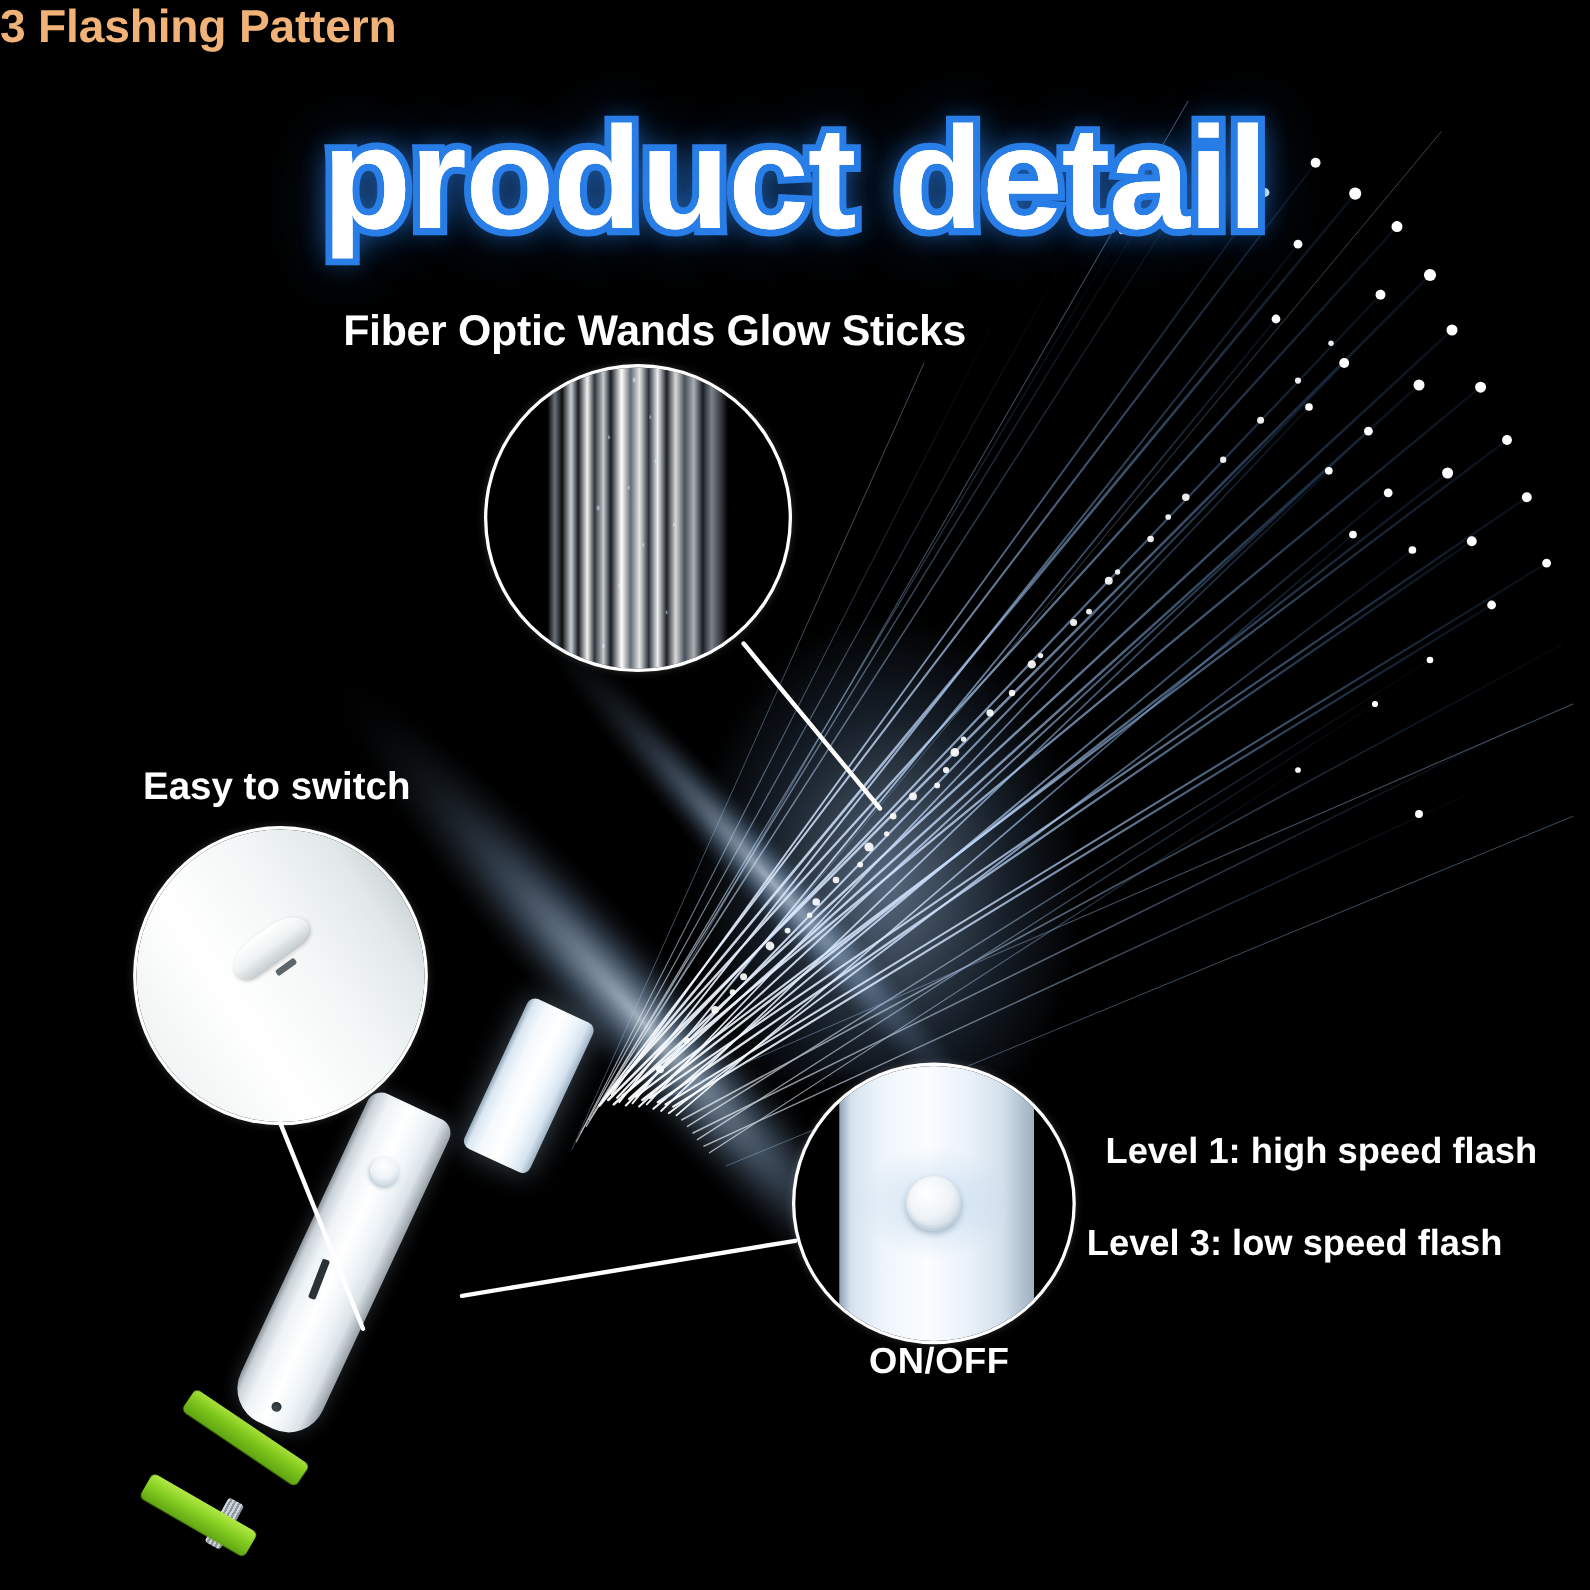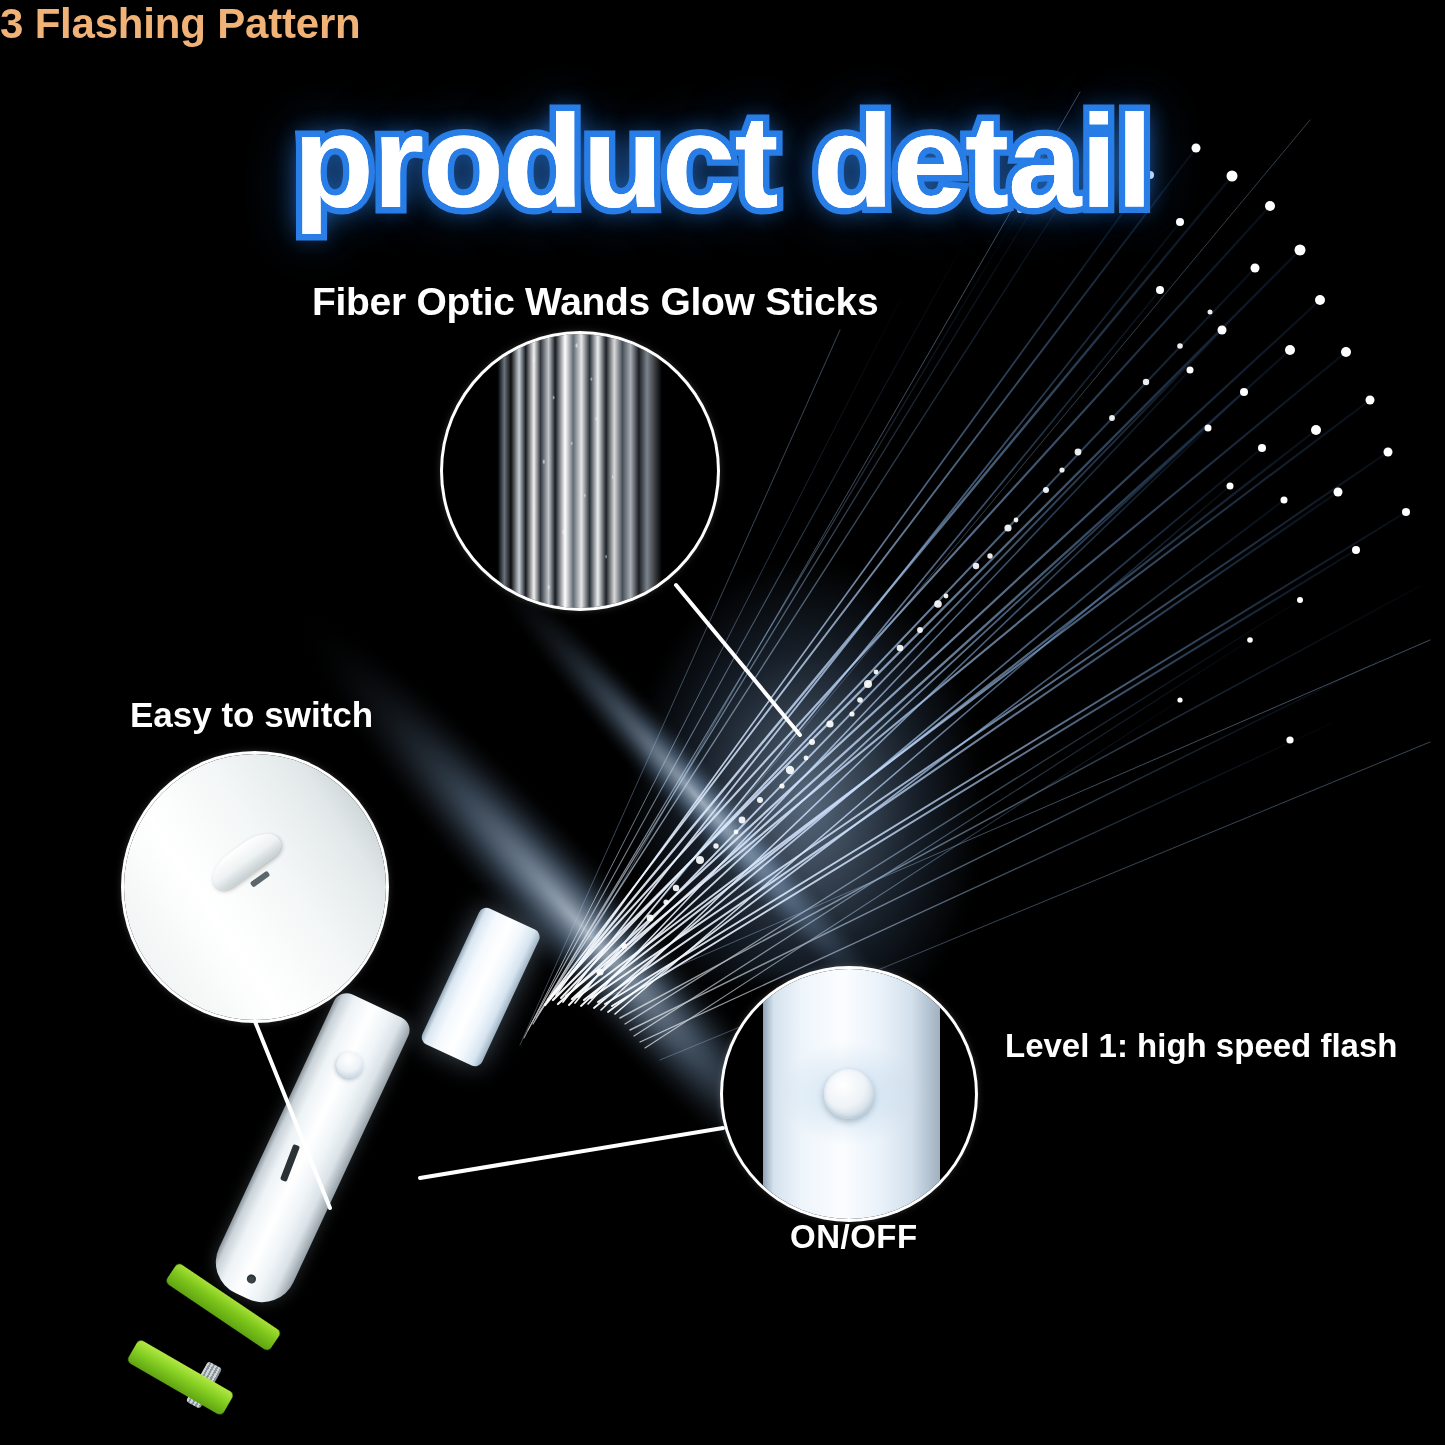--- a/index.html
+++ b/index.html
@@ -395,14 +395,15 @@
 
   <div id="page-title">product detail</div>
   <div id="page-title-fill">product detail</div>
 
   <div class="lbl" id="easy-label">Easy to switch</div>
   <div class="lbl" id="subtitle">Fiber Optic Wands Glow Sticks</div>
   <div class="lbl" id="onoff-label">ON/OFF</div>
 
   <div id="flash-heading">3 Flashing Pattern</div>
   <div class="level-line" id="lvl1">Level 1: high speed flash</div>
+  <div class="level-line" id="lvl3">Level 3: low speed flash</div>
 
 </div>
 
 </body></html>

